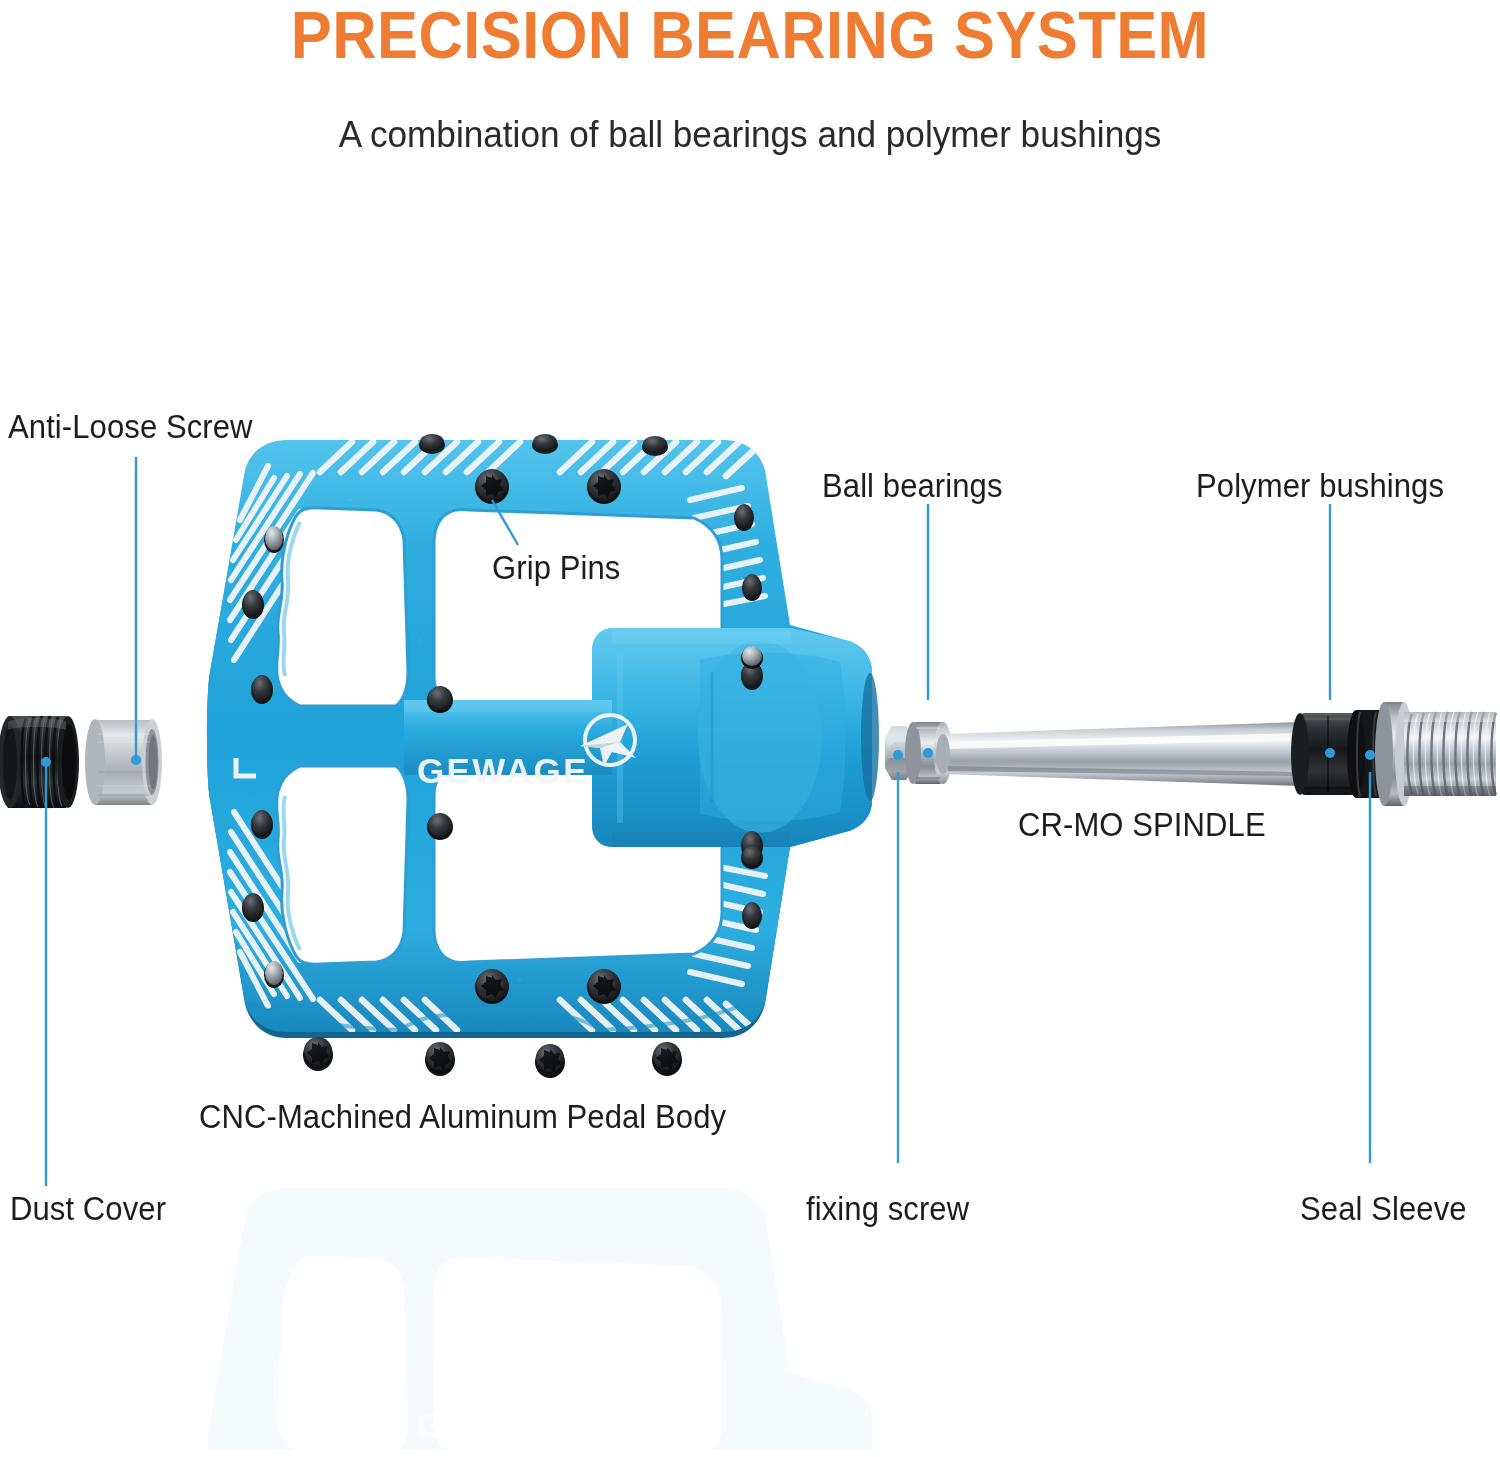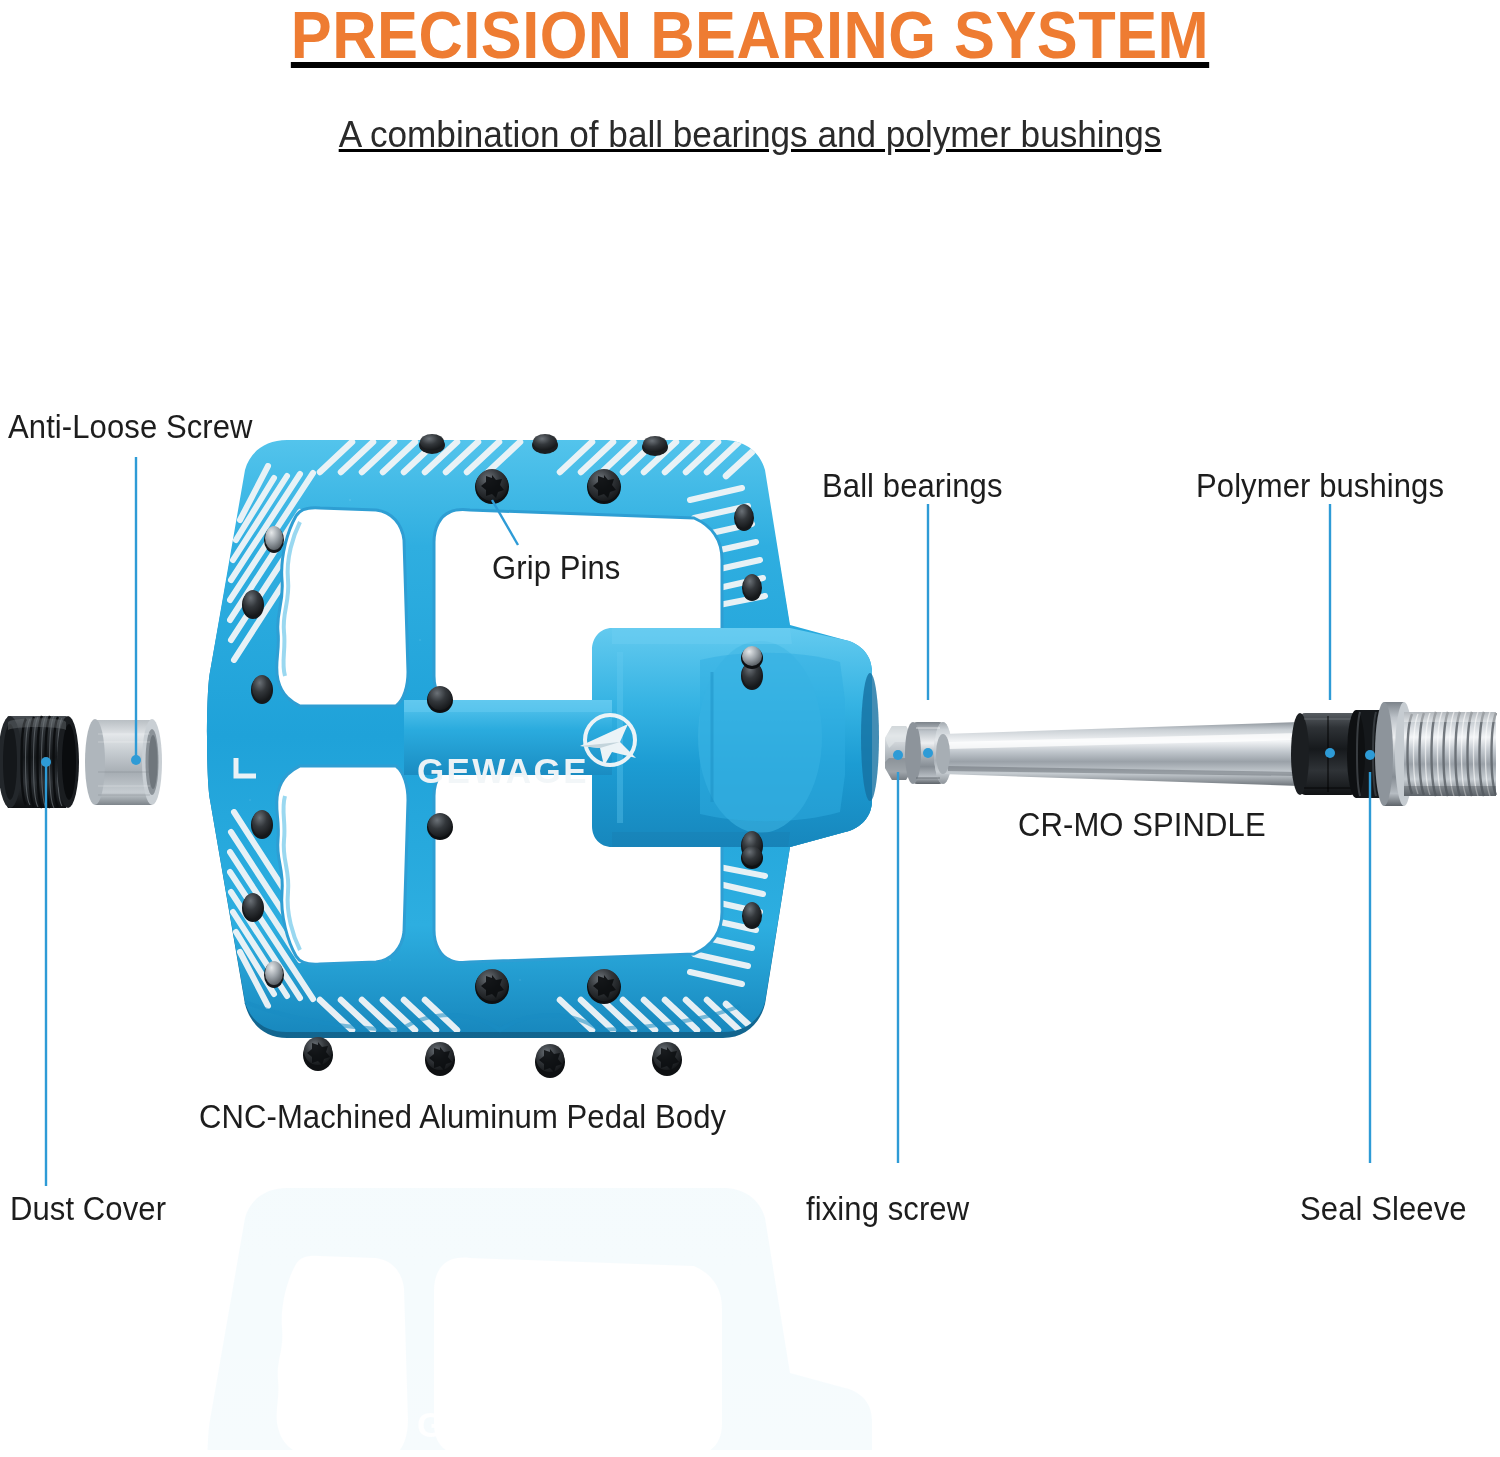--- a/index.html
+++ b/index.html
@@ -13,21 +13,20 @@
     position: relative;
     font-family: "Liberation Sans", "DejaVu Sans", sans-serif;
     overflow: hidden;
   }
 
   
   #header {
     position: absolute;
     top: 0; left: 0; width: 1500px;
     text-align: center;
-    text-decoration: underline;
   }
   #title {
     margin: 0;
     padding-top: 2px;
     font-family: "Liberation Sans Narrow", "Liberation Sans", sans-serif;
     font-size: 66px;
     font-weight: 700;
     letter-spacing: 0.5px;
     color: #EE7C32;
     transform: scaleX(0.93);

